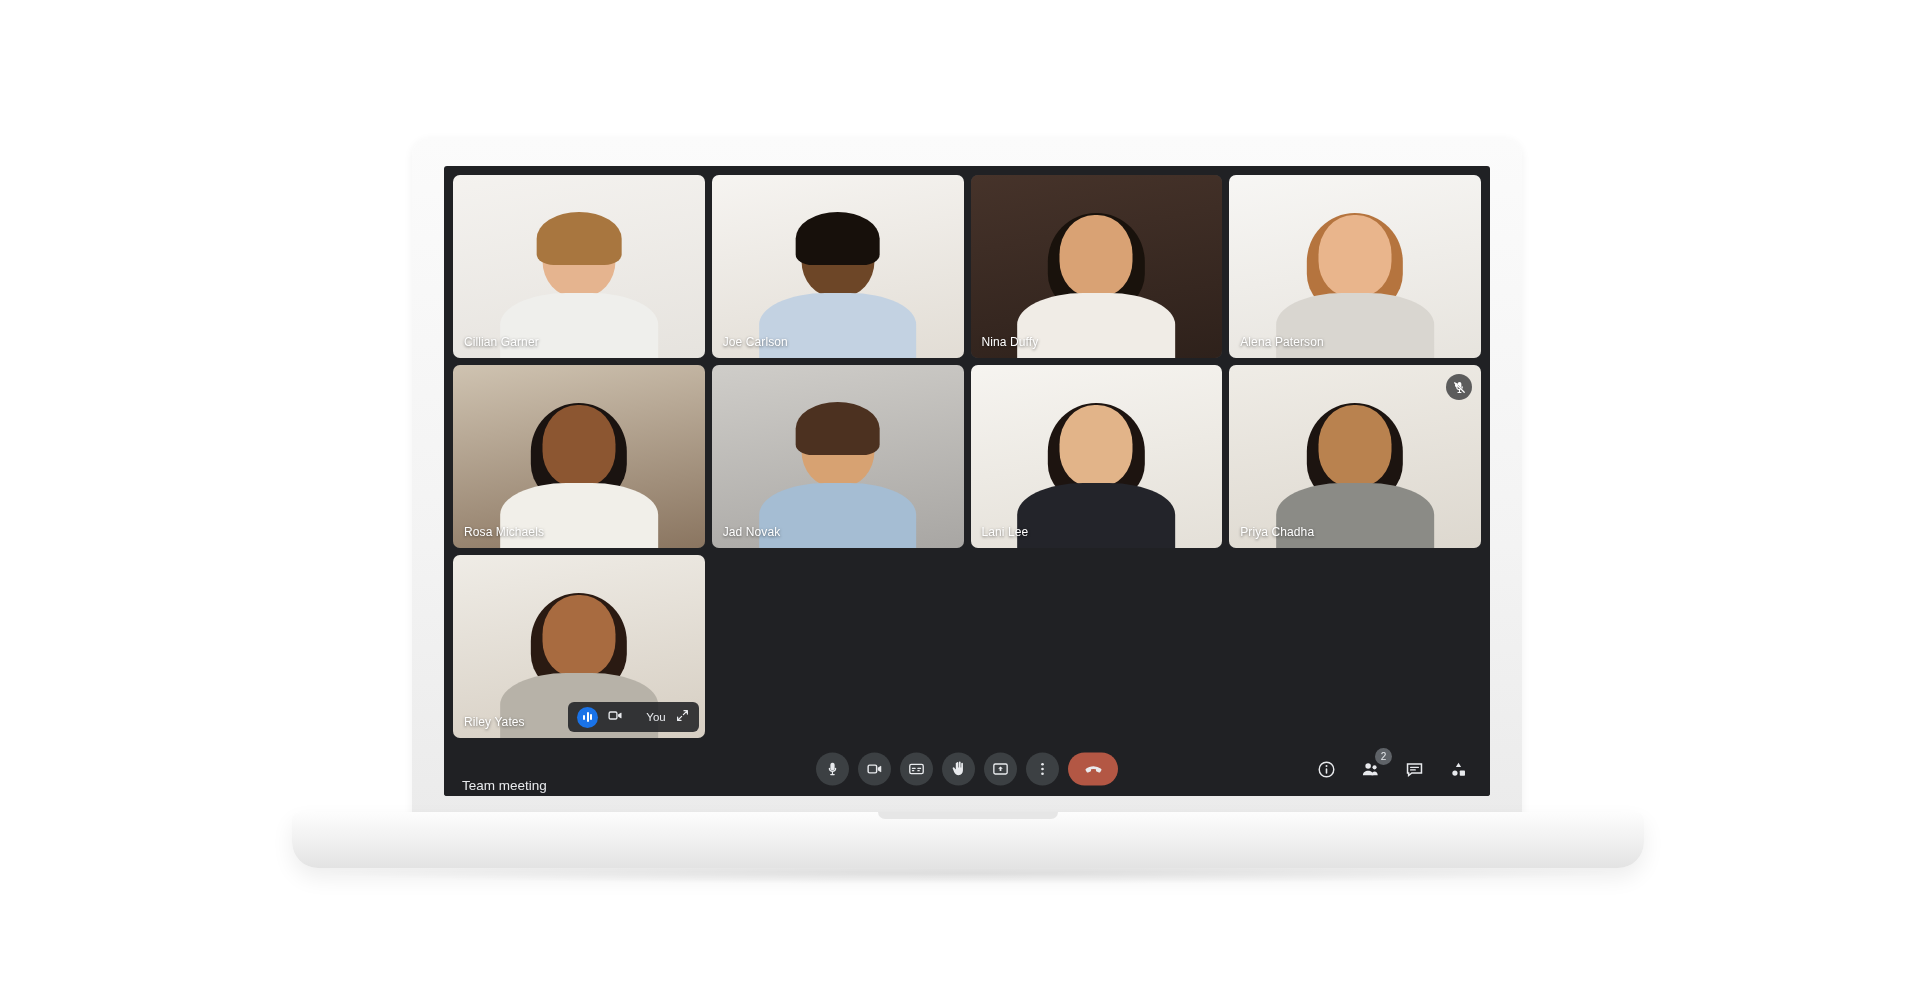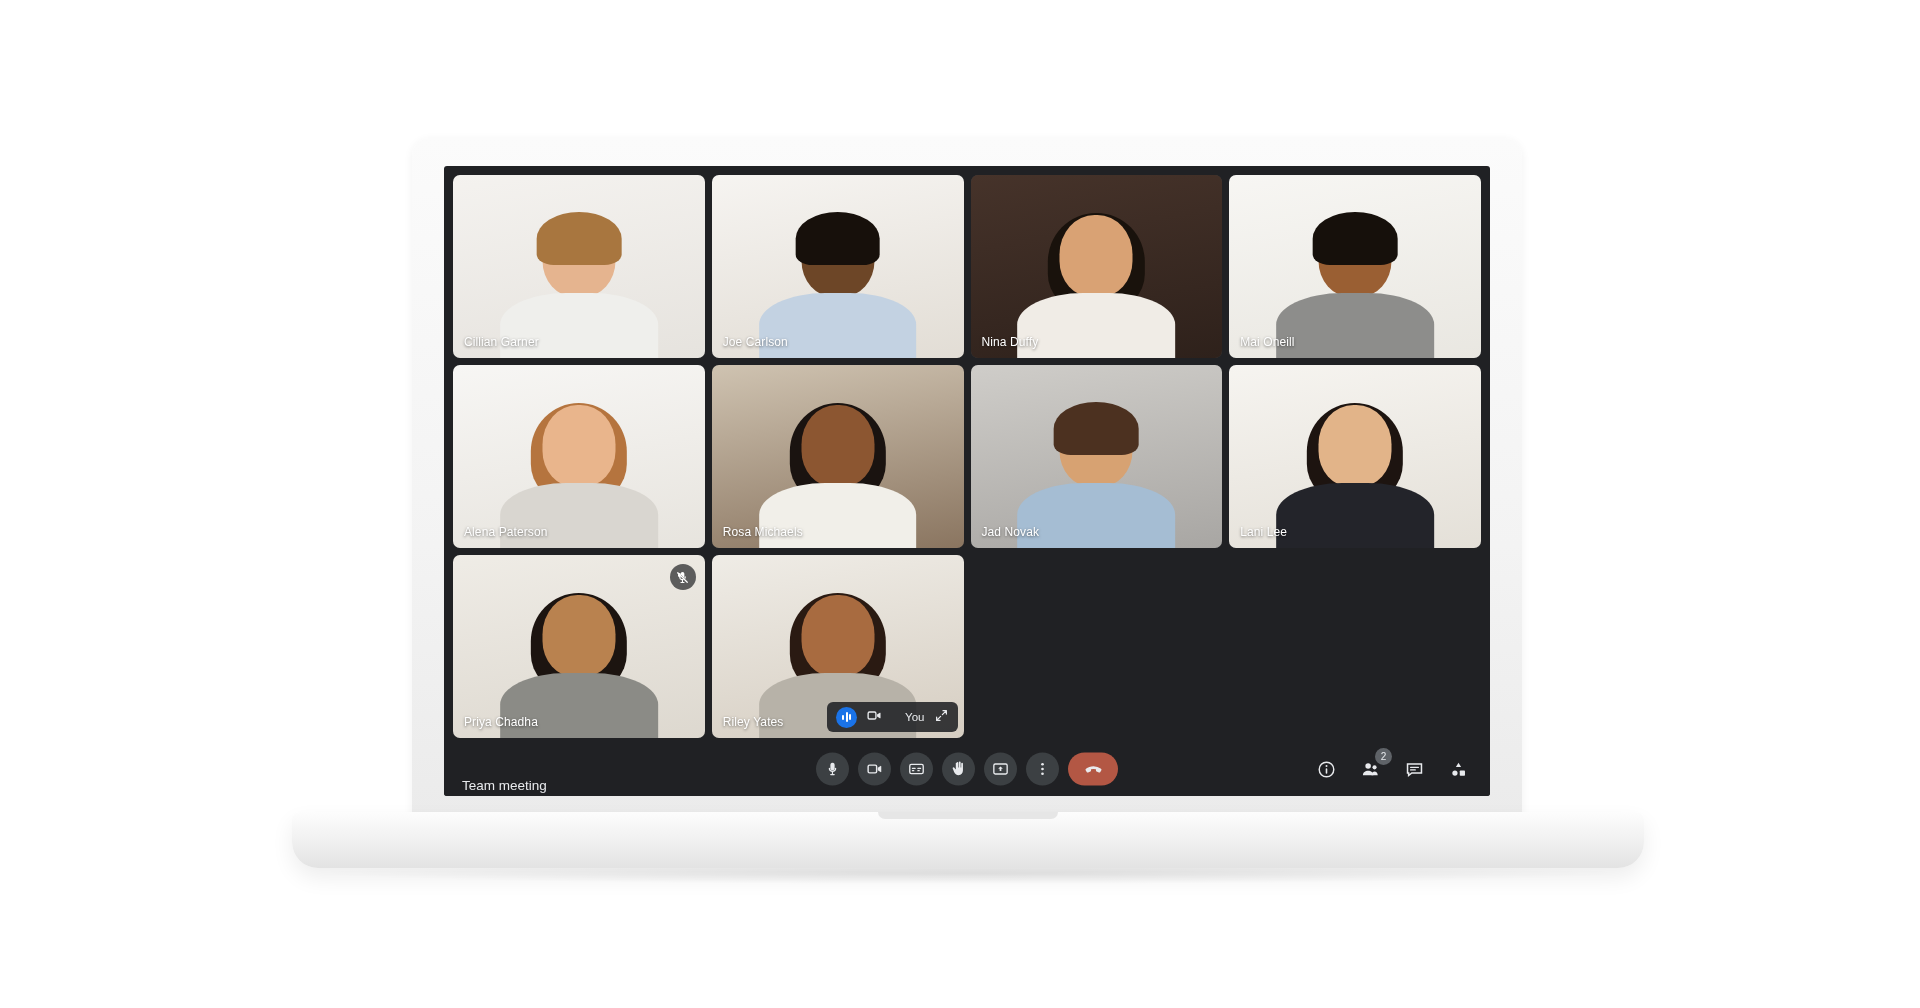--- a/index.html
+++ b/index.html
@@ -371,33 +371,20 @@
     <div class="vid">
       <div class="room" style="background:linear-gradient(170deg, #46332a 0%, #2e211b 100%);"></div>
       <div class="person">
         <div class="hair-long" style="background:#19120c;"></div>
         <div class="head" style="background:#d9a274;"></div>
 
         <div class="torso" style="background:#f0ece6;"></div>
       </div>
     </div>
     <div class="name">Nina Duffy</div>
-
-  </div>
-        <div class="tile">
-    <div class="vid">
-      <div class="room" style="background:linear-gradient(170deg, #f7f6f3 0%, #e9e7e1 100%);"></div>
-      <div class="person">
-
-        <div class="head" style="background:#9a5f33;"></div>
-        <div class="hair" style="background:#16100b;"></div>
-        <div class="torso" style="background:#8d8d8b;"></div>
-      </div>
-    </div>
-    <div class="name">Mai Oneill</div>
 
   </div>
         <div class="tile">
     <div class="vid">
       <div class="room" style="background:linear-gradient(170deg, #f7f6f4 0%, #e7e4de 100%);"></div>
       <div class="person">
         <div class="hair-long" style="background:#b5743e;"></div>
         <div class="head" style="background:#e9b58c;"></div>
 
         <div class="torso" style="background:#d9d6d0;"></div>

